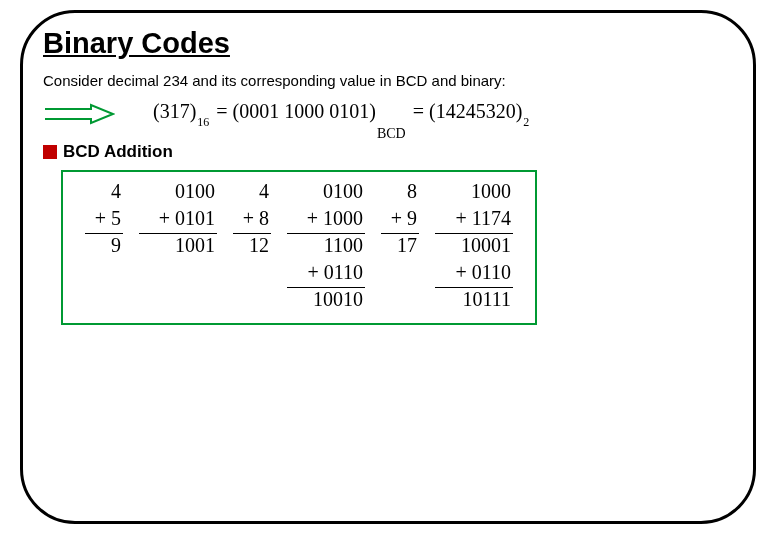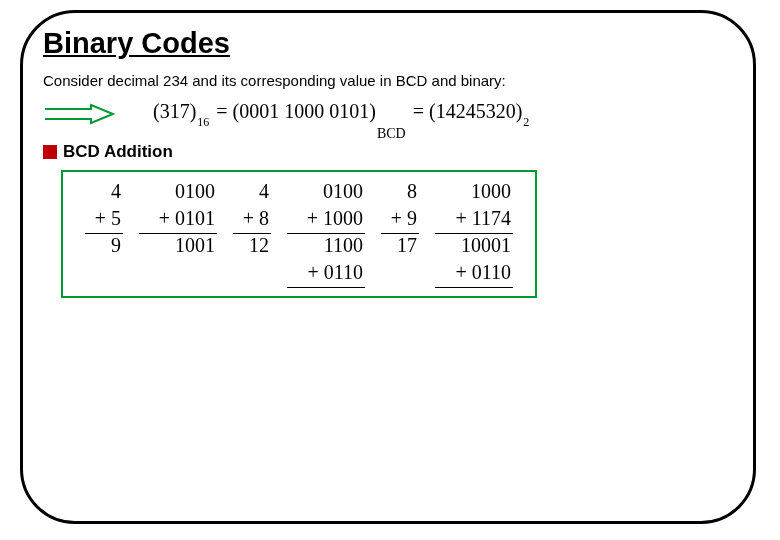--- a/index.html
+++ b/index.html
@@ -166,17 +166,25 @@
         <td class="col-bin">10001</td>
       </tr>
       <tr>
         <td class="col-dec"></td>
         <td class="col-bin"></td>
         <td class="col-dec"></td>
         <td class="col-bin ul-cell">+ 0110</td>
         <td class="col-dec"></td>
         <td class="col-bin ul-cell">+ 0110</td>
       </tr>
+      <tr>
+        <td class="col-dec"></td>
+        <td class="col-bin"></td>
+        <td class="col-dec"></td>
+        <td class="col-bin">10010</td>
+        <td class="col-dec"></td>
+        <td class="col-bin">10111</td>
+      </tr>
     </tbody>
       </table>
   </div>
 
 </div>
 
 </body></html>

